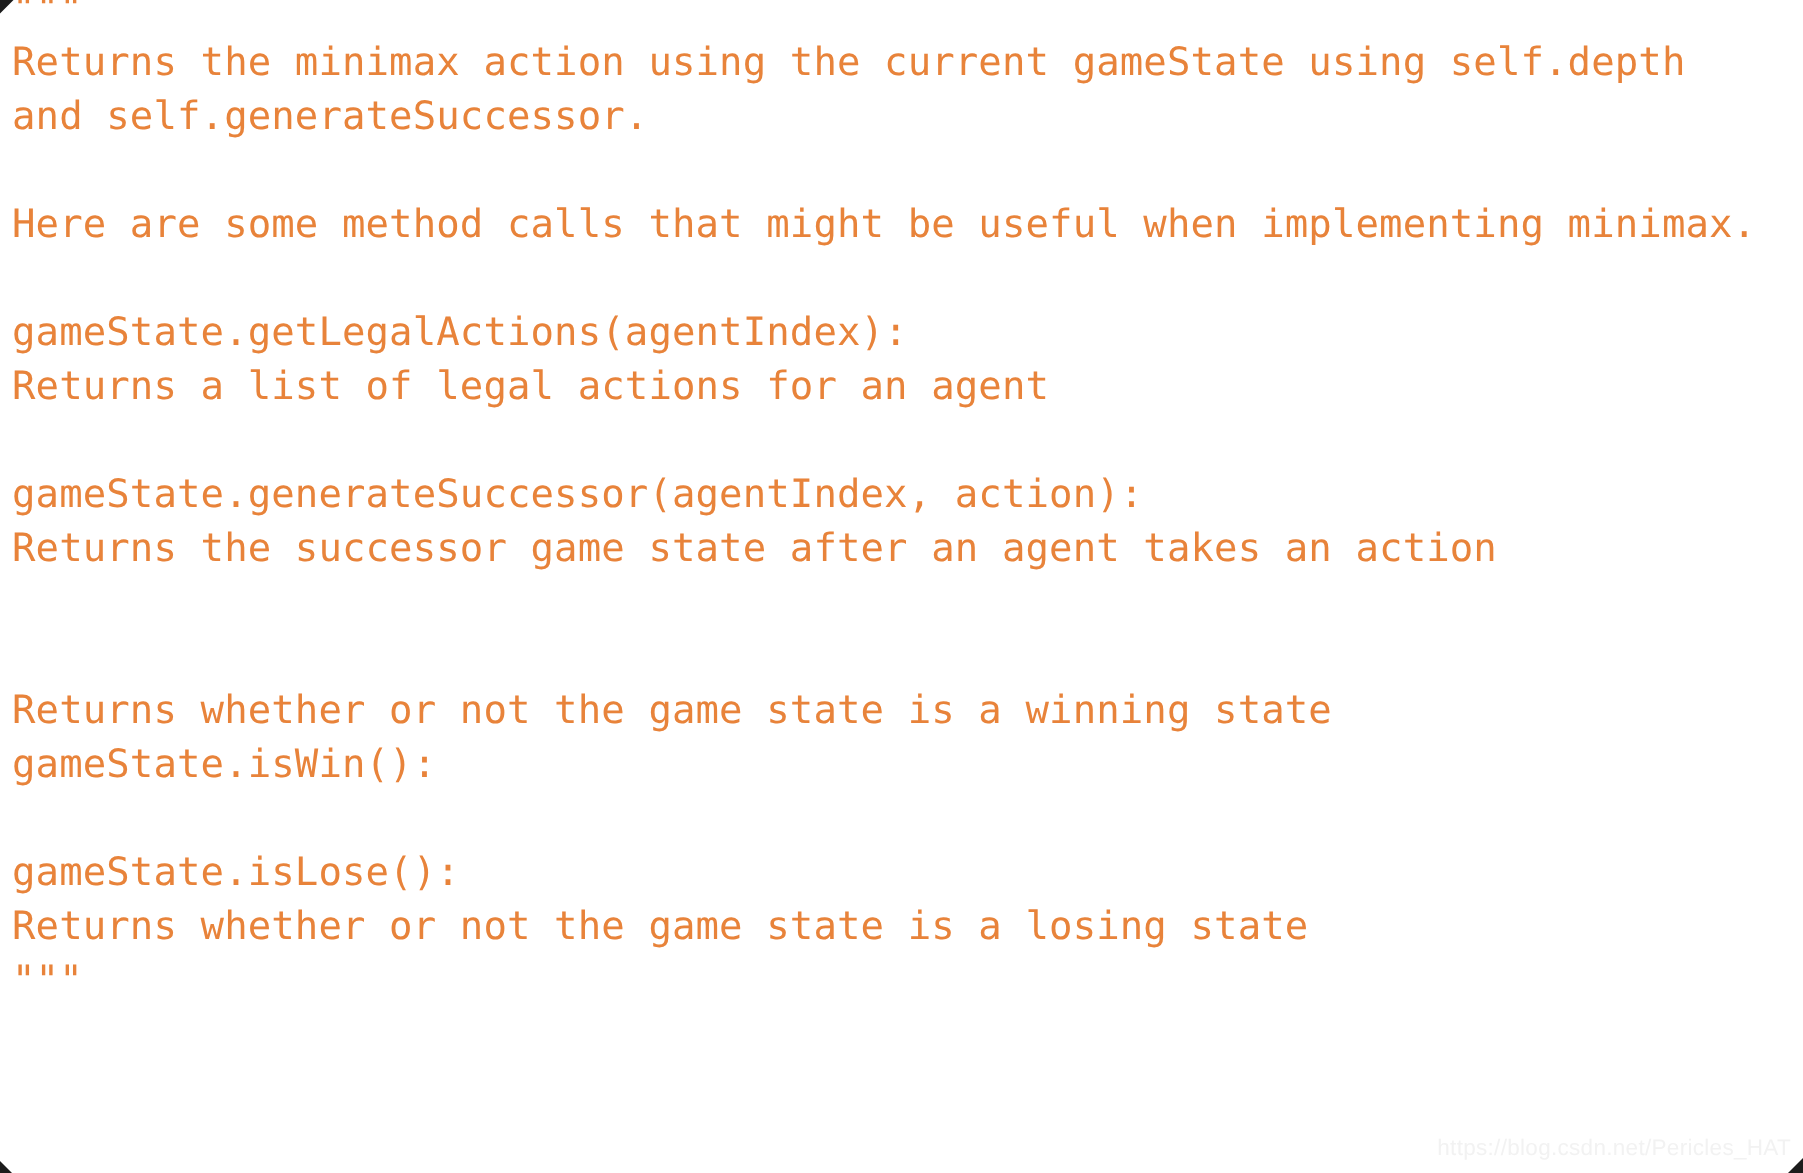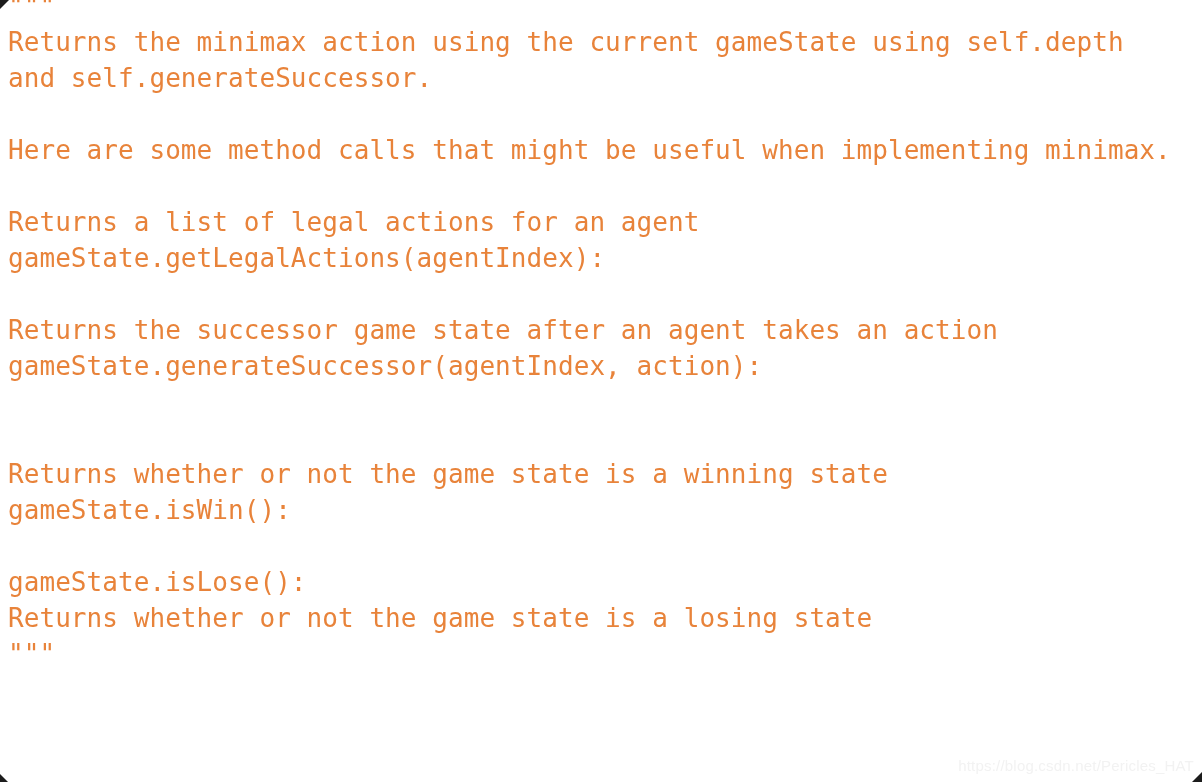--- a/index.html
+++ b/index.html
@@ -84,25 +84,25 @@
   <div id="corner-bl" class="corner"></div>
   <div id="corner-br" class="corner"></div>
 
   <div id="code-block">
     <div class="code-line">"""</div>
     <div class="code-line">Returns the minimax action using the current gameState using self.depth</div>
     <div class="code-line">and self.generateSuccessor.</div>
     <div class="code-line blank"></div>
     <div class="code-line">Here are some method calls that might be useful when implementing minimax.</div>
     <div class="code-line blank"></div>
+    <div class="code-line">gameState.getLegalActions(agentIndex):</div>
     <div class="code-line">Returns a list of legal actions for an agent</div>
-    <div class="code-line">gameState.getLegalActions(agentIndex):</div>
     <div class="code-line blank"></div>
+    <div class="code-line">gameState.generateSuccessor(agentIndex, action):</div>
     <div class="code-line">Returns the successor game state after an agent takes an action</div>
-    <div class="code-line">gameState.generateSuccessor(agentIndex, action):</div>
     <div class="code-line blank"></div>
     <div class="code-line blank"></div>
     <div class="code-line">Returns whether or not the game state is a winning state</div>
     <div class="code-line">gameState.isWin():</div>
     <div class="code-line blank"></div>
     <div class="code-line">gameState.isLose():</div>
     <div class="code-line">Returns whether or not the game state is a losing state</div>
     <div class="code-line">"""</div>
   </div>
 

